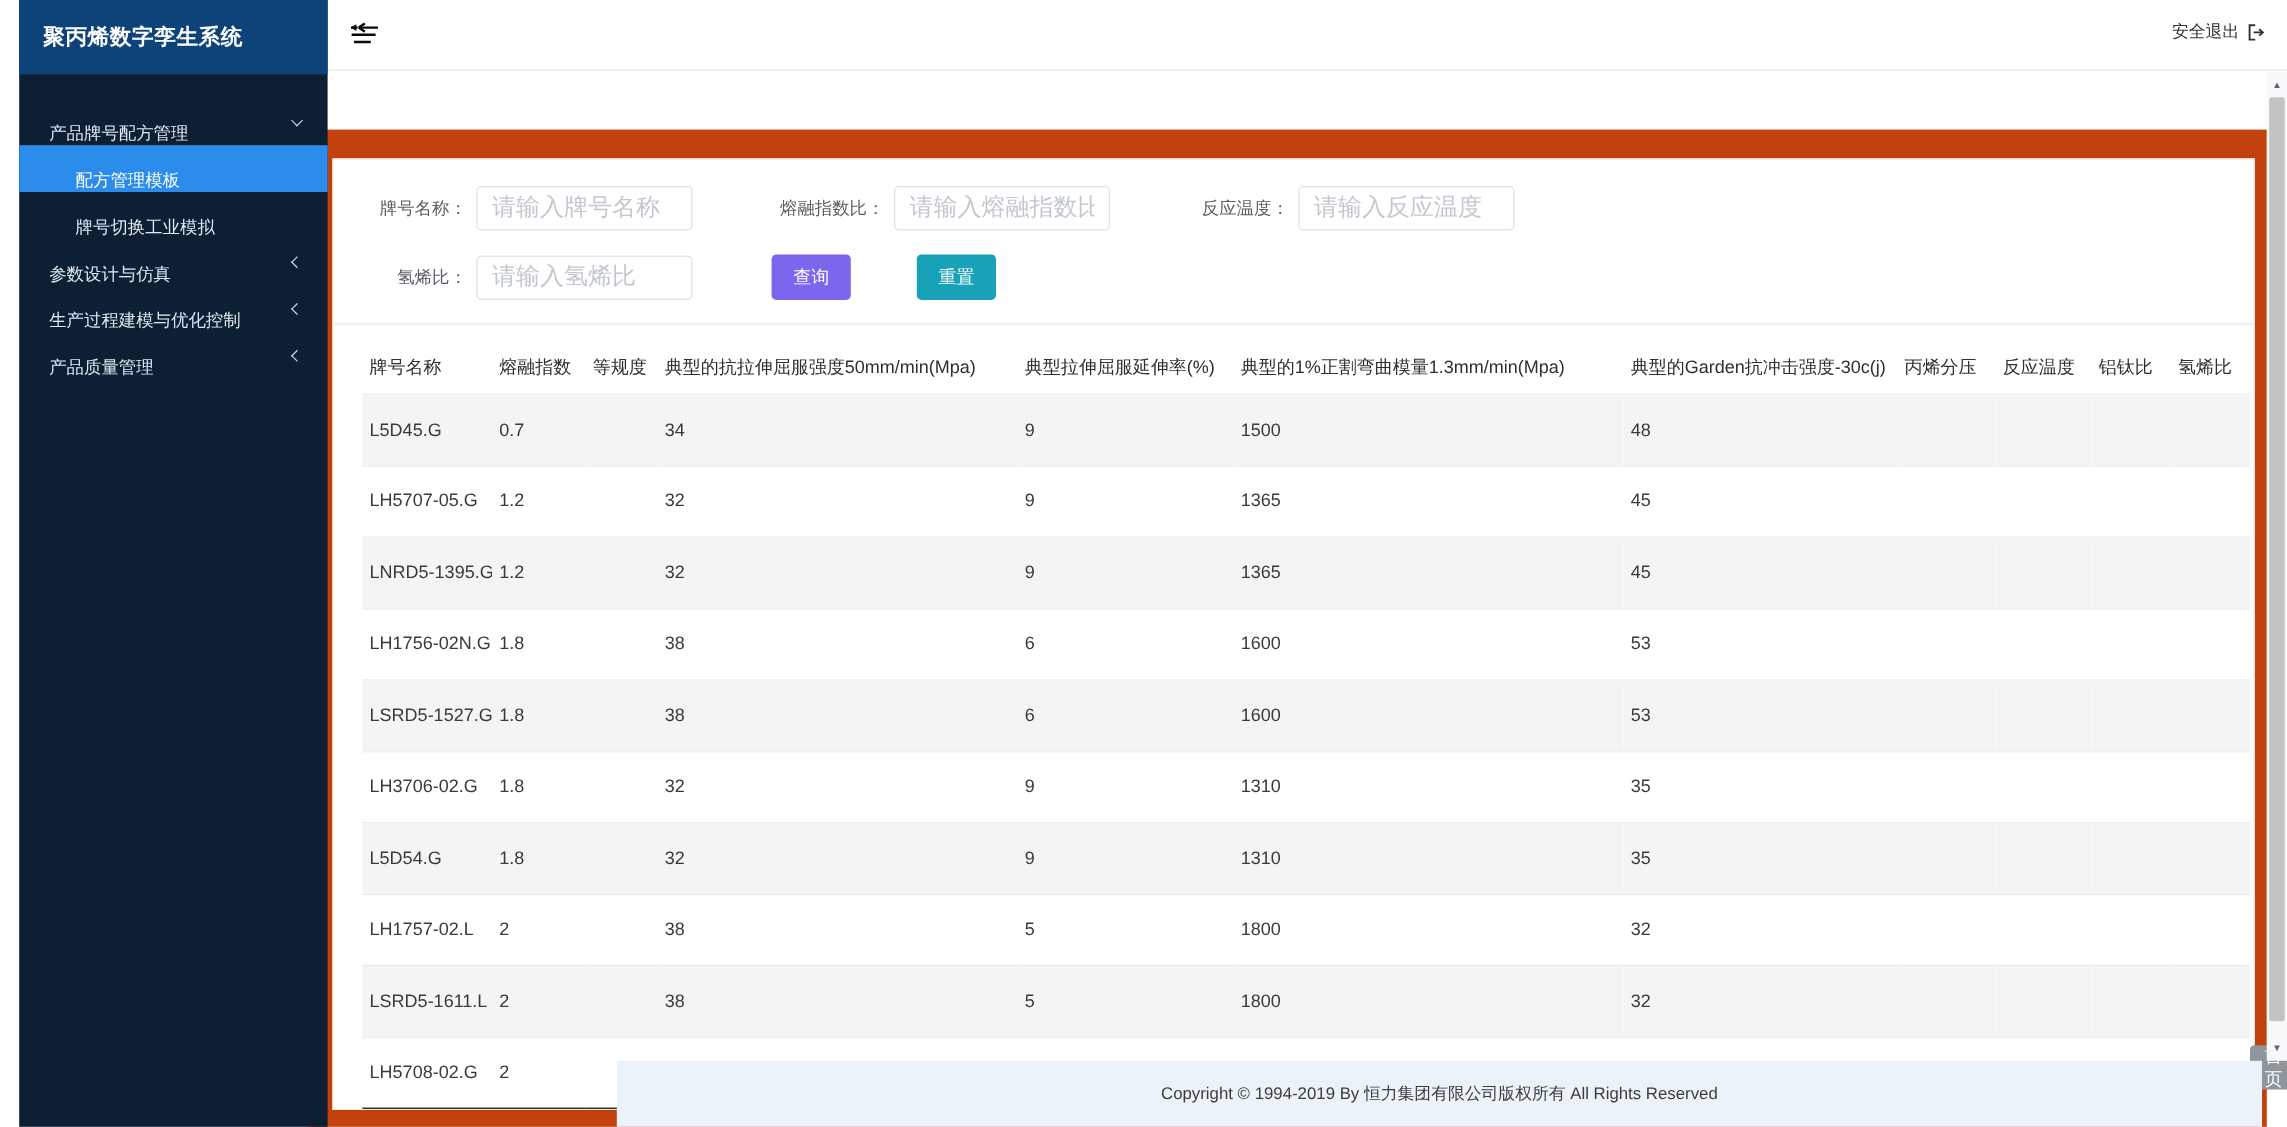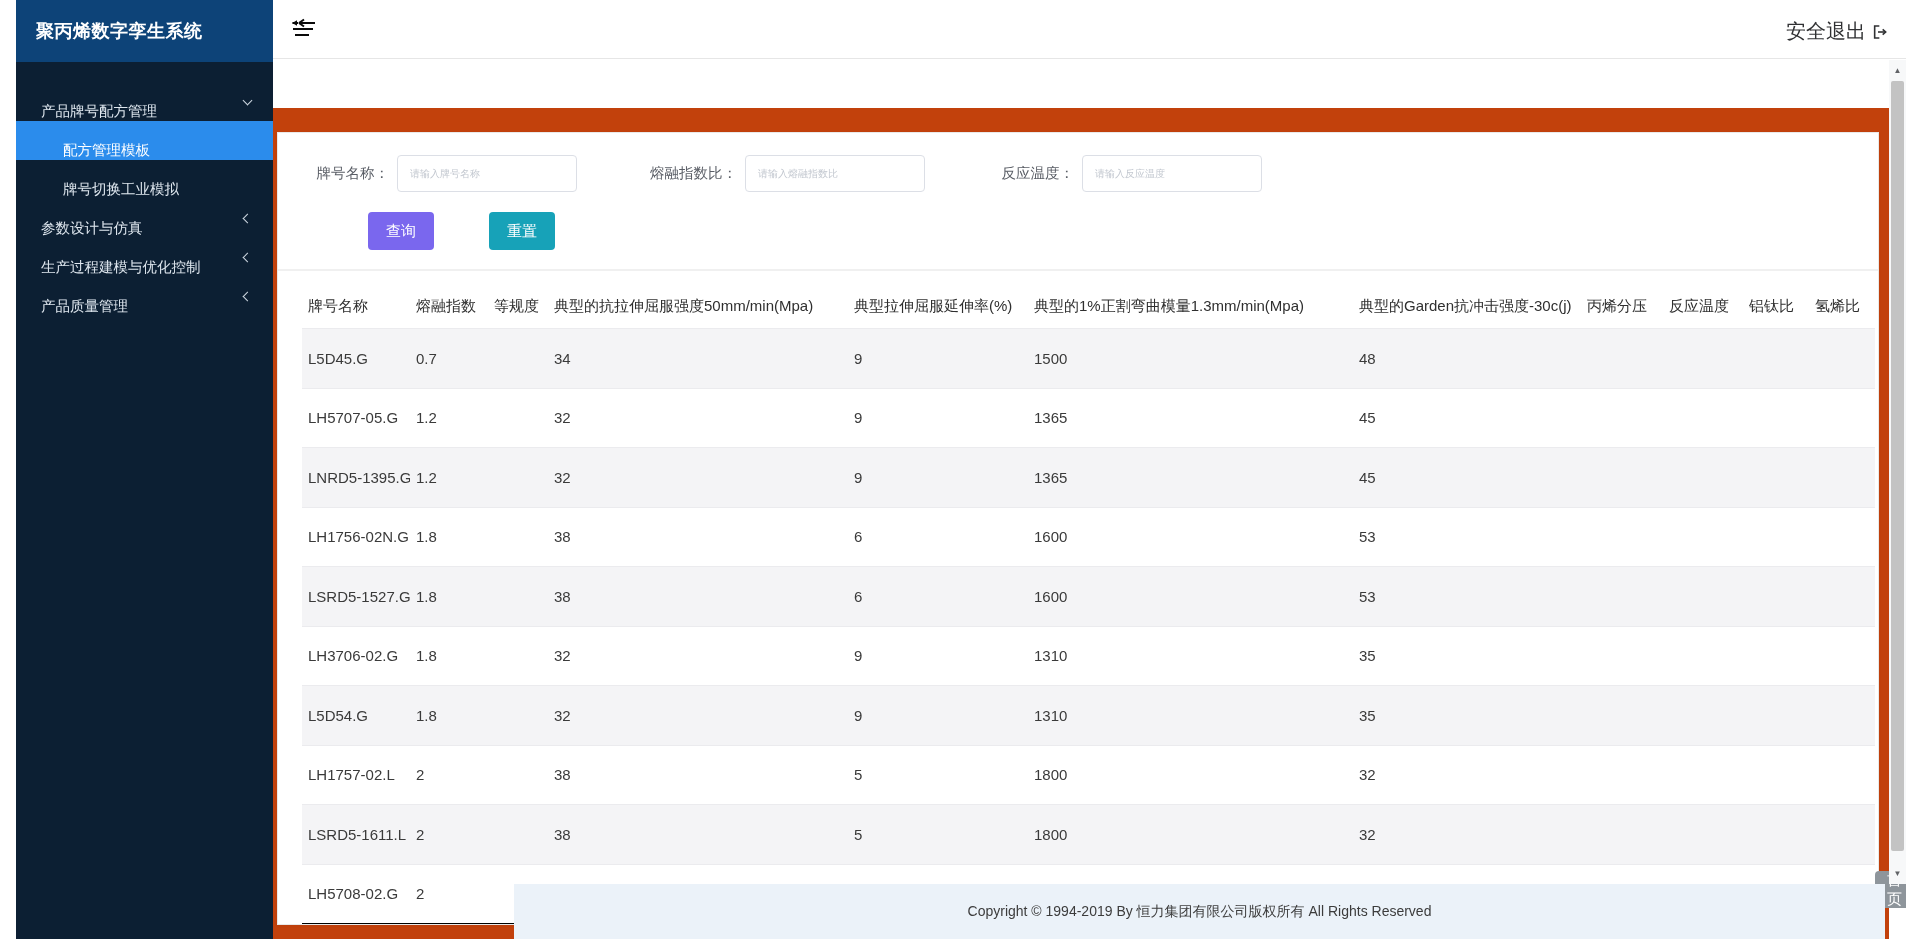--- a/index.html
+++ b/index.html
@@ -13,32 +13,32 @@
   .menu-item.group { padding-left:25px; }
   .menu-item.sub { padding-left:47px; }
   .menu-item.active { background:var(--c-active,#2b8cec); color:#fff; }
   .chev { position:absolute; right:22px; width:7px; height:7px; border-left:1.5px solid #cfd8e2; border-bottom:1.5px solid #cfd8e2; }
   .chev.down { transform:rotate(-45deg); top:15px; }
   .chev.left { transform:rotate(45deg); top:16px; }
 
   
   .topbar { position:absolute; left:257px; top:0; right:0; height:59px; background:#fff; border-bottom:1px solid #e6e6e6; z-index:4; }
   .collapse-btn { position:absolute; left:32px; top:17px; width:28px; height:24px; cursor:pointer; }
-  .logout { position:absolute; right:18px; top:18px; display:flex; align-items:center; gap:6px; cursor:pointer; color:#303133; font-size:20px; }
+  .logout { position:absolute; right:18px; top:18px; display:flex; align-items:center; gap:6px; cursor:pointer; color:#303133; font-size:14px; }
 
   
   .main { position:absolute; left:257px; top:60px; right:17px; bottom:0; background:#c2410c;margin-top:48px; }
   .card { position:absolute; left:20px; top:24px; right:10px; height:793px; background:#fff; border:1px solid #e9e9e9; box-shadow:0 1px 3px rgba(0,0,0,0.04); display:flex; flex-direction:column; }
 
   .search-form { padding:20px 24px 18px 24px; border-bottom:2px solid #f0f0f0; }
   .form-row { display:flex; align-items:center; height:40px; margin-bottom:18px; }
   .form-row:last-child { margin-bottom:0; }
   .field { display:flex; align-items:center; }
   .field label { width:95px; text-align:right; padding-right:8px; color:#5a5e66; font-size:14.5px; white-space:nowrap; }
-  .field input { width:180px; height:37px; border:1px solid #dcdfe6; border-radius:4px; padding:0 12px; font-size:10px; color:#333; outline:none; font-family:inherit; }
+  .field input { width:180px; height:37px; border:1px solid #dcdfe6; border-radius:4px; padding:0 12px; font-size:20px; color:#333; outline:none; font-family:inherit; }
   .field input::placeholder { color:#c3c8d0; }
   .f2 { margin-left:58px; }  .f2 label { width:110px; }
   .f3 { margin-left:62px; }
   .btn { height:38px; border:none; border-radius:4px; color:#fff; font-size:15px; padding:0 18px; cursor:pointer; font-family:inherit; }
   .btn-query { background:var(--c-query,#7a67ee); margin-left:66px; }
   .btn-reset { background:var(--c-reset,#17a2b8); margin-left:55px; }
 
   .table-wrap { padding:12px 24px 0 24px; flex:1; display:flex; flex-direction:row; }
   table { width:100%; border-collapse:collapse; table-layout:fixed; }
   th { text-align:left; font-weight:400; color:#2f2f2f; font-size:15px; padding:14px 6px 12px 6px; white-space:nowrap; overflow:hidden; }
@@ -123,20 +123,24 @@
         <div class="field f2">
           <label>熔融指数比：</label>
           <input type="text" placeholder="请输入熔融指数比" style="">
         </div>
         <div class="field f3">
           <label>反应温度：</label>
           <input type="text" placeholder="请输入反应温度" style="">
         </div>
       </div>
       <div class="form-row">
+        <div class="field f1">
+          <label>氢烯比：</label>
+          <input type="text" placeholder="请输入氢烯比" style="">
+        </div>
         <button class="btn btn-query">查询</button>
         <button class="btn btn-reset">重置</button>
       </div>
     </div>
 
     <div class="table-wrap">
       <table>
         <colgroup>
           <col style="width:108px">
             <col style="width:78px">

